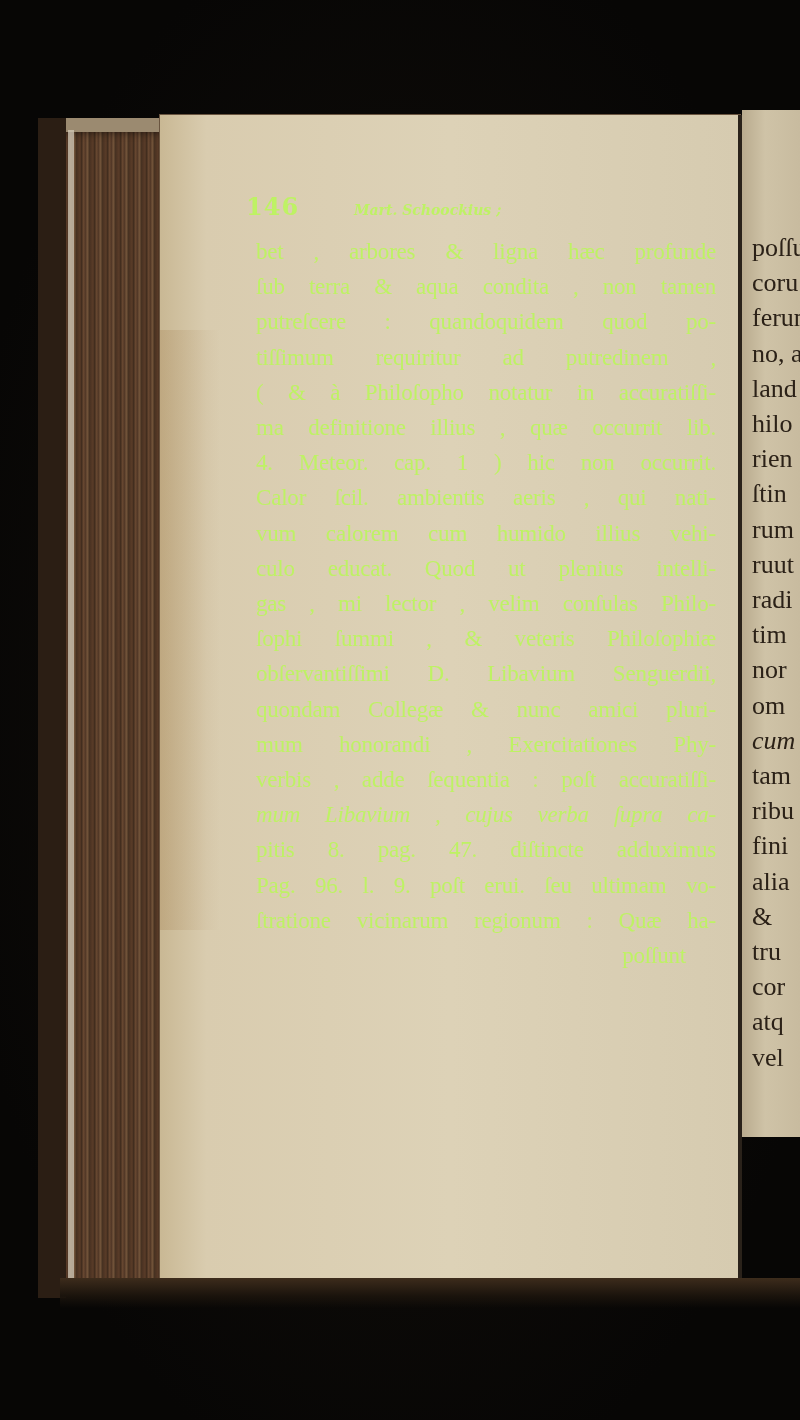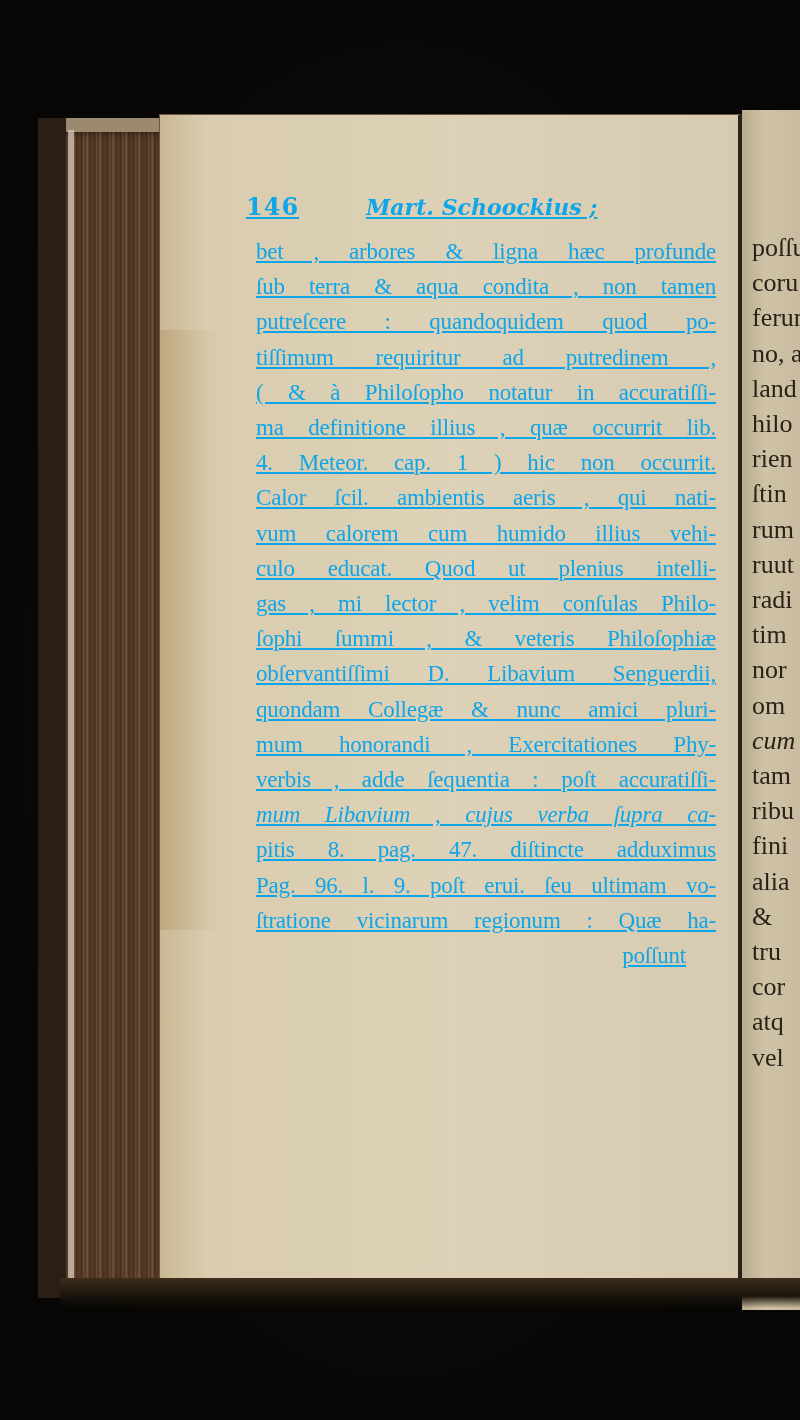--- a/index.html
+++ b/index.html
@@ -22,32 +22,31 @@
     position:absolute; left:160px; top:115px; width:580px; height:1180px;
     background:linear-gradient(90deg,#c9b894 0%, #d9ccaf 8%, #ddd2b7 50%, #d6cbb0 100%);
     box-shadow: 0 0 0 1px #6a5540;
   }
   .stain { position:absolute; left:160px; top:330px; width:60px; height:600px;
     background:linear-gradient(90deg, rgba(160,120,70,.25), rgba(160,120,70,0)); }
   .page-bottom-shadow { position:absolute; left:60px; top:1278px; width:740px; height:30px;
     background:linear-gradient(180deg,#3d2c1c,#1a130c 60%, rgba(10,8,6,0)); }
   .gutter { position:absolute; left:738px; top:115px; width:4px; height:1180px; background:#2a221a; }
   .right-page {
-    position:absolute; left:742px; top:110px; width:58px; height:1200px;
+    position:absolute; left:742px; top:110px; width:58px; height:1027px;
     background:linear-gradient(90deg,#b9ab8e, #cfc3a7 40%, #c8bb9f);
     overflow:hidden;
   }
   .text-block {
     position:absolute; left:256px; top:192px; width:460px;
-    color:#0ea5e9;
-    text-decoration:underline;
+    color:#bef264;
   }
   .running-head { display:flex; align-items:baseline; height:42px; }
   .page-number { font-family:"DejaVu Serif", serif; font-weight:bold; font-size:24px; width:80px; margin-left:-10px; letter-spacing:1px; }
-  .header-author { font-family:"DejaVu Serif", serif; font-style:italic; font-weight:bold; font-size:22px; margin-left:40px; }
+  .header-author { font-family:"DejaVu Serif", serif; font-style:italic; font-weight:bold; font-size:14px; margin-left:28px; }
   .line {
     display:block; white-space:nowrap;
     font-family:"Liberation Serif", serif; font-size:23px; line-height:35.2px;
     letter-spacing:-0.2px; text-align:justify; text-align-last:justify;
   }
   .line.last { text-align:right; text-align-last:right; padding-right:30px; }
   .right-lines { position:absolute; left:10px; top:120px; }
   .rline { display:block; font-family:"Liberation Serif", serif; font-size:26px; line-height:35.2px; color:#2b2117; white-space:nowrap; }
 </style>
 </head>

